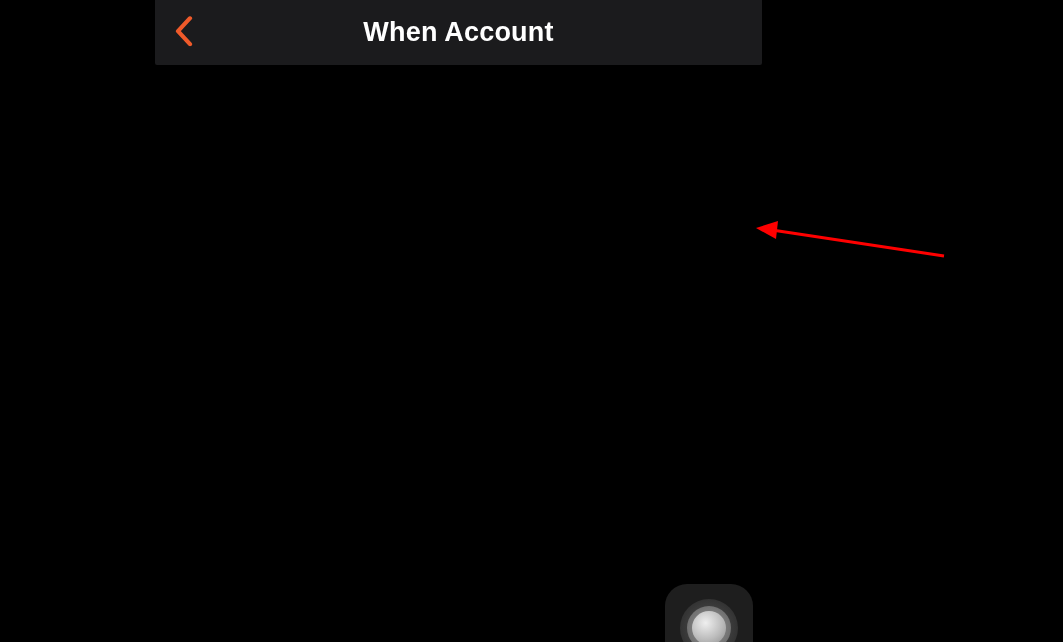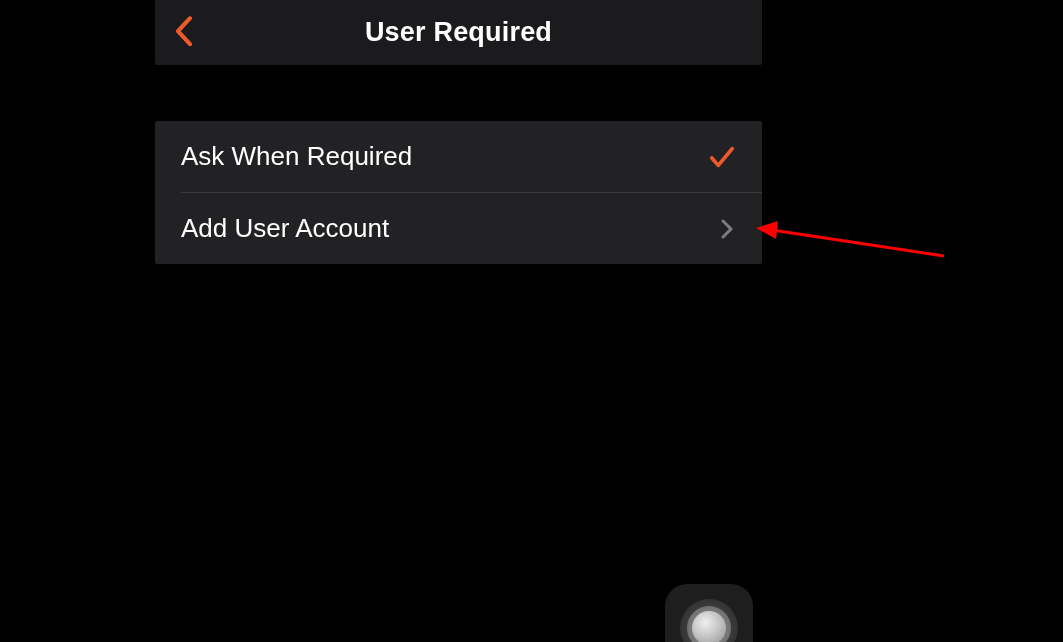--- a/index.html
+++ b/index.html
@@ -138,46 +138,23 @@
 <body>
 
 <div class="panel">
 
   <div class="header">
     <div class="back-chevron">
       <svg viewBox="0 0 18 30" width="18" height="30">
         <polyline points="15,2 3,15 15,28" fill="none" stroke="#ef5a2a" stroke-width="4.2" stroke-linecap="round" stroke-linejoin="round"></polyline>
       </svg>
     </div>
-    <div class="header-title">User Required</div>
+    <div class="header-title">When Account</div>
   </div>
 
-  <div class="list-group">
-
-    <div class="list-row">
-      <span class="list-row-label">Ask When Required</span>
-      <span class="check-icon">
-        <svg viewBox="0 0 28 28" width="26" height="26">
-          <polyline points="3,15 10,23 25,5" fill="none" stroke="#ef5a2a" stroke-width="4" stroke-linecap="round" stroke-linejoin="round"></polyline>
-        </svg>
-      </span>
-    </div>
-
-    <div class="divider"></div>
-
-    <div class="list-row">
-      <span class="list-row-label">Add User Account</span>
-      <span class="disclosure">
-        <svg viewBox="0 0 12 20" width="12" height="20">
-          <polyline points="2,2 10,10 2,18" fill="none" stroke="#7d7d82" stroke-width="3" stroke-linecap="round" stroke-linejoin="round"></polyline>
-        </svg>
-      </span>
-    </div>
-
-  </div>
 
 </div>
 
 <div class="assistive-touch">
   <div class="assistive-outer">
     <div class="assistive-mid">
       <div class="assistive-inner"></div>
     </div>
   </div>
 </div>

